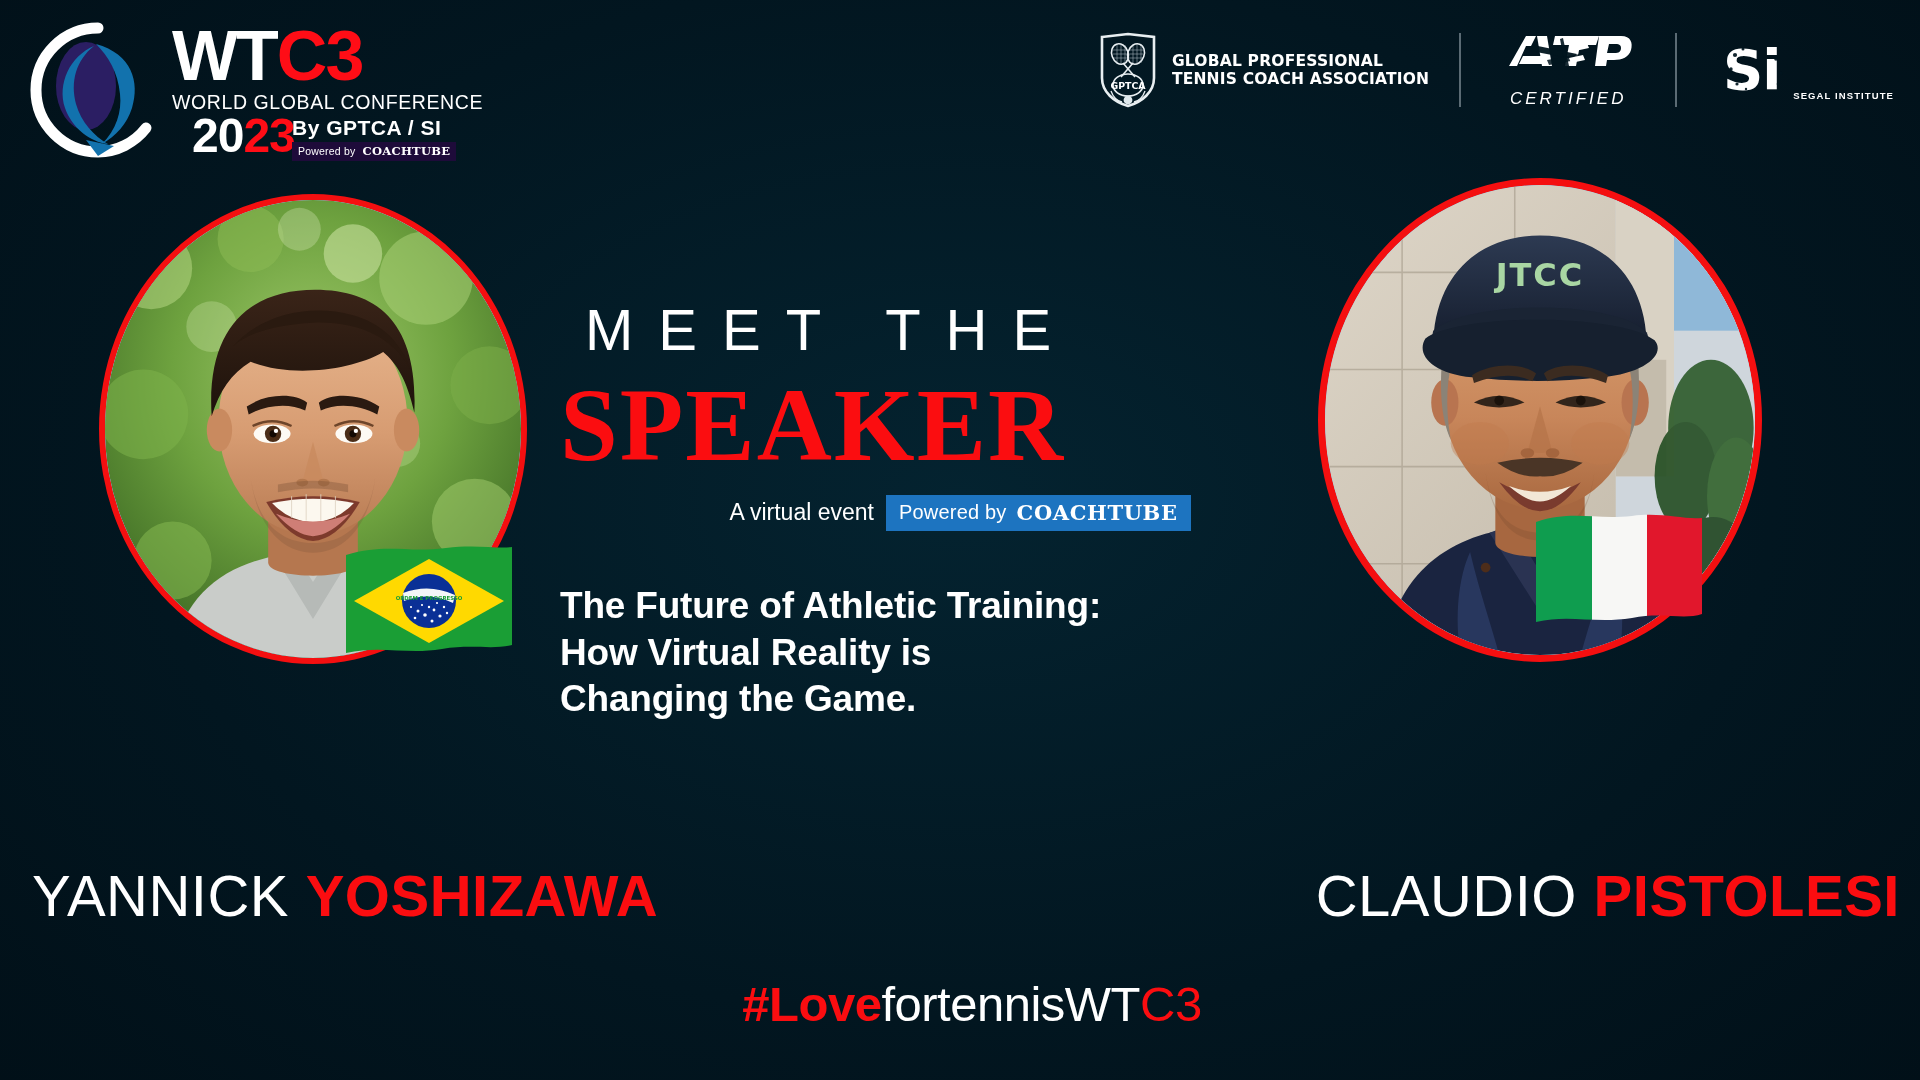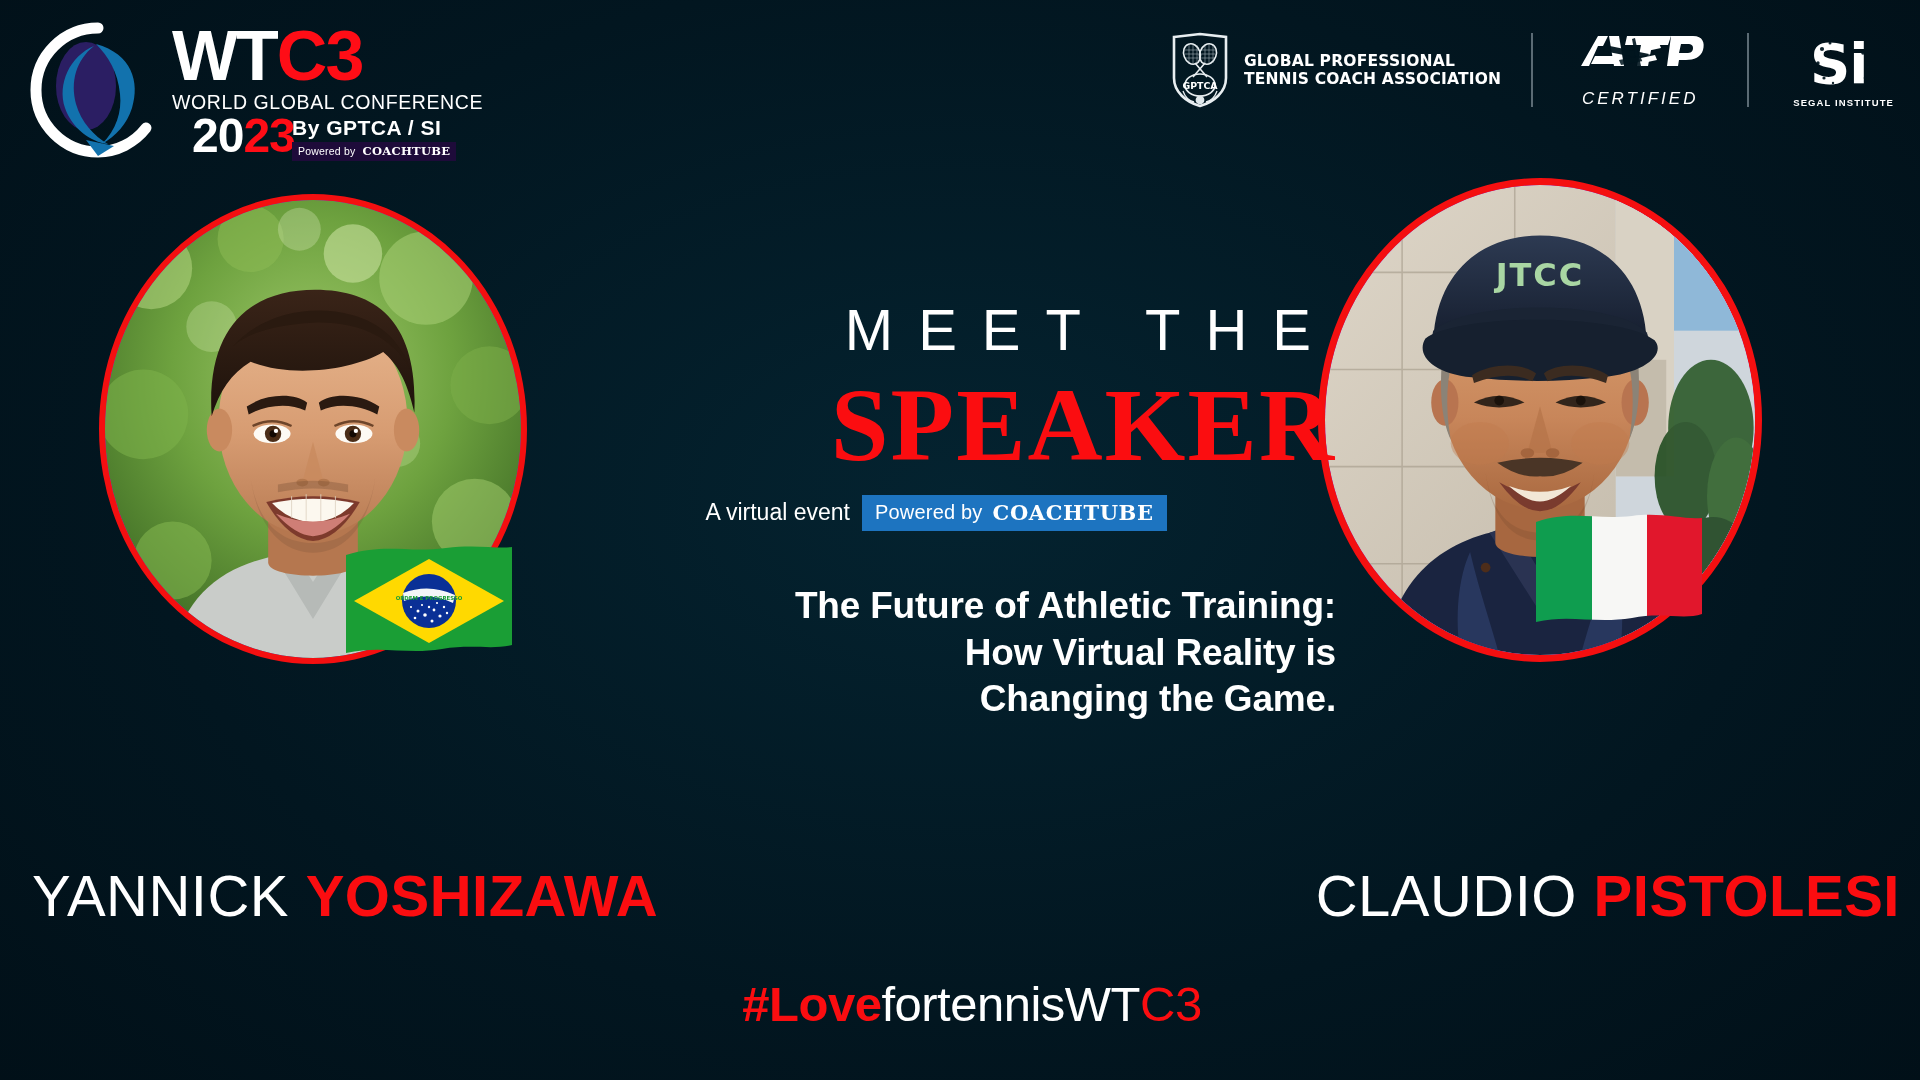--- a/index.html
+++ b/index.html
@@ -59,49 +59,49 @@
     font-size:15.5px; font-weight:800; color:#ffffff; letter-spacing:0.2px;
     font-family:"DejaVu Sans", sans-serif; white-space:nowrap;
   }
   .vbar{ width:2px; height:74px; background:#5b6b74; }
   .atp{ padding:0 42px; display:flex; flex-direction:column; align-items:center; }
   .atp-mark{ width:130px; height:42px; }
   .atp-cert{
     font-size:17px; color:#ffffff; letter-spacing:3px; font-style:italic; margin-top:15px;
     font-family:"Liberation Sans", sans-serif;
   }
-  .si{ padding-left:44px; display:flex; flex-direction:column; align-items:center; }
+  .si{ padding-left:44px; display:flex; align-items:flex-end; }
   .si-mark{ width:72px; height:62px; }
   .si-txt{ font-size:9.5px; color:#ffffff; letter-spacing:1.1px; font-weight:700; margin-top:2px; }
 
   
   .circle-wrap{ position:absolute; }
   .circle-wrap.left{ left:99px; top:194px; width:428px; height:470px; }
   .circle-wrap.right{ left:1318px; top:178px; width:444px; height:484px; }
   .ring{
     position:absolute; inset:0; border-radius:50%;
     border:6px solid #f40f10;
     overflow:hidden;
-    background:#a21caf;
+    background:#7dd3fc;
     text-decoration:underline;
   }
   .ring.right{ border-width:7px; }
   .photo{ position:absolute; inset:0; border-radius:50%; overflow:hidden; }
   .photo svg{ width:100%; height:100%; display:block; }
 
   .flag{
     position:absolute; width:166px; height:112px;
   }
   .flag.br{ left:247px; top:351px; }
   .flag.it{ left:218px; top:336px; }
   .flag svg{ width:100%; height:100%; display:block; }
 
   
   .center{
-    position:absolute; left:536px; top:300px; width:800px; text-align:right;
+    position:absolute; left:560px; top:300px; width:800px; text-align:left;
   }
   .meet{
     font-size:58px; font-weight:400; color:#ffffff; letter-spacing:25px;
     text-indent:25px; line-height:1.05;
     font-family:"Liberation Sans", sans-serif;
   }
   .speaker{
     font-size:104px; font-weight:700; color:#fb0d10; letter-spacing:2px;
     line-height:1.0; margin-top:12px;
     font-family:Liberation Serif, serif;

